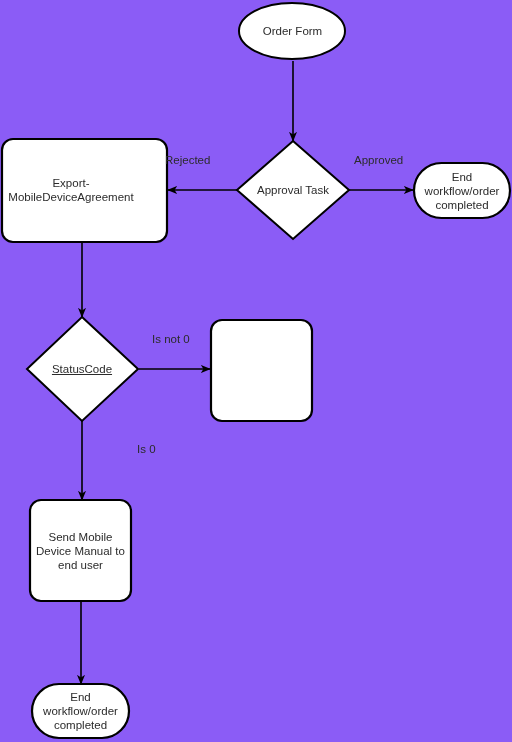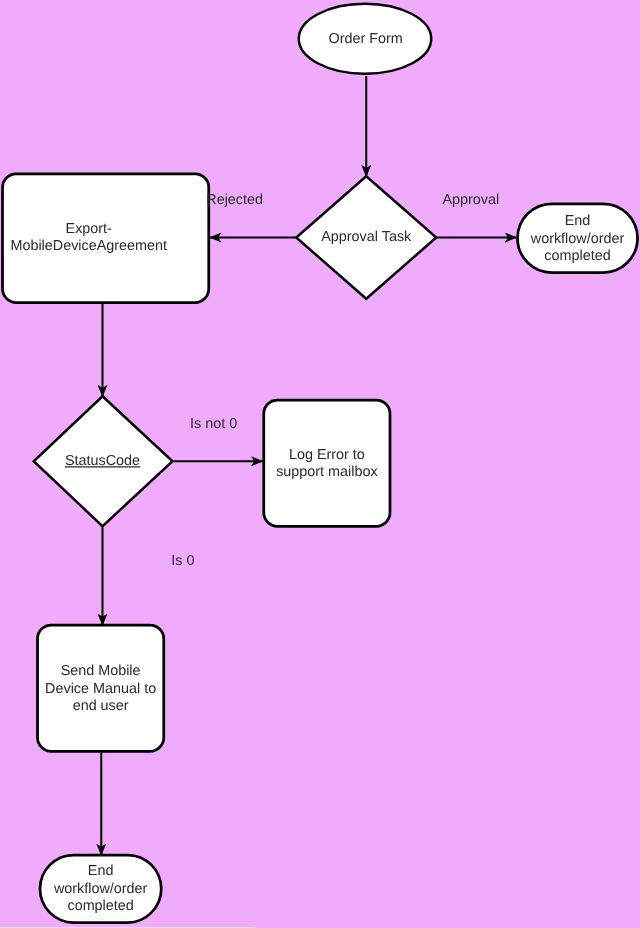--- a/index.html
+++ b/index.html
@@ -8,21 +8,21 @@
     padding: 0;
     background: #ffffff;
   }
   body {
     font-family: "Liberation Sans", sans-serif;
   }
   #canvas {
     position: relative;
     width: 512px;
     height: 742px;
-    background: #f0abfc;
+    background: #8b5cf6;
     overflow: hidden;
   }
   #canvas svg {
     position: absolute;
     top: 0;
     left: 0;
   }
   .node-label {
     position: absolute;
     display: flex;
@@ -124,32 +124,30 @@
 
   <div class="node-label" style="left:4px; top:162px; width:134px; height:56px;">Export-
 MobileDeviceAgreement</div>
 
   <div class="node-label" style="left:415px; top:169px; width:94px; height:44px;">End
 workflow/order
 completed</div>
 
   <div class="node-label" style="left:33px; top:355px; width:98px; height:28px;text-decoration:underline;">StatusCode</div>
 
-  <div class="node-label" style="left:213px; top:349px; width:97px; height:44px;">Log Error to
-support mailbox</div>
 
   <div class="node-label" style="left:31px; top:529px; width:99px; height:44px;">Send Mobile
 Device Manual to
 end user</div>
 
   <div class="node-label" style="left:33px; top:689px; width:95px; height:44px;">End
 workflow/order
 completed</div>
 
   <div class="edge-label" style="left:165px; top:153px;">Rejected</div>
 
-  <div class="edge-label" style="left:354px; top:153px;">Approval</div>
+  <div class="edge-label" style="left:354px; top:153px;">Approved</div>
 
   <div class="edge-label" style="left:152px; top:332px;">Is not 0</div>
 
   <div class="edge-label" style="left:97px; top:442px;margin-left:40px;">Is 0</div>
 
 </div>
 
 </body></html>

